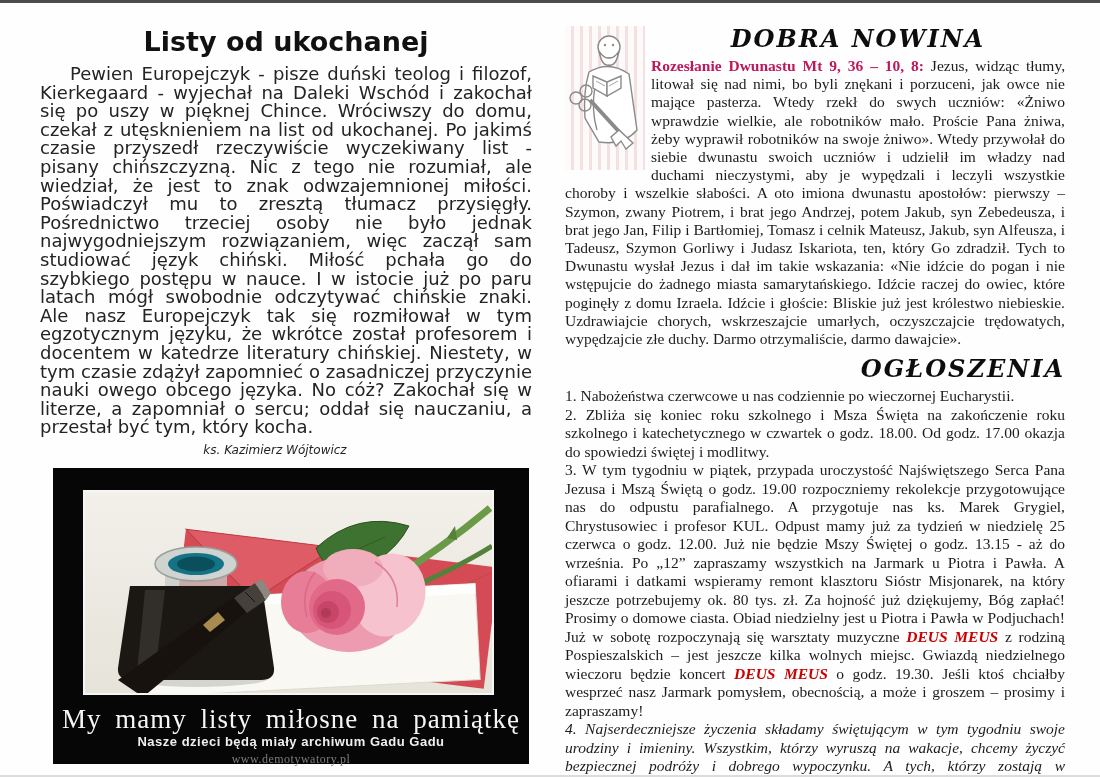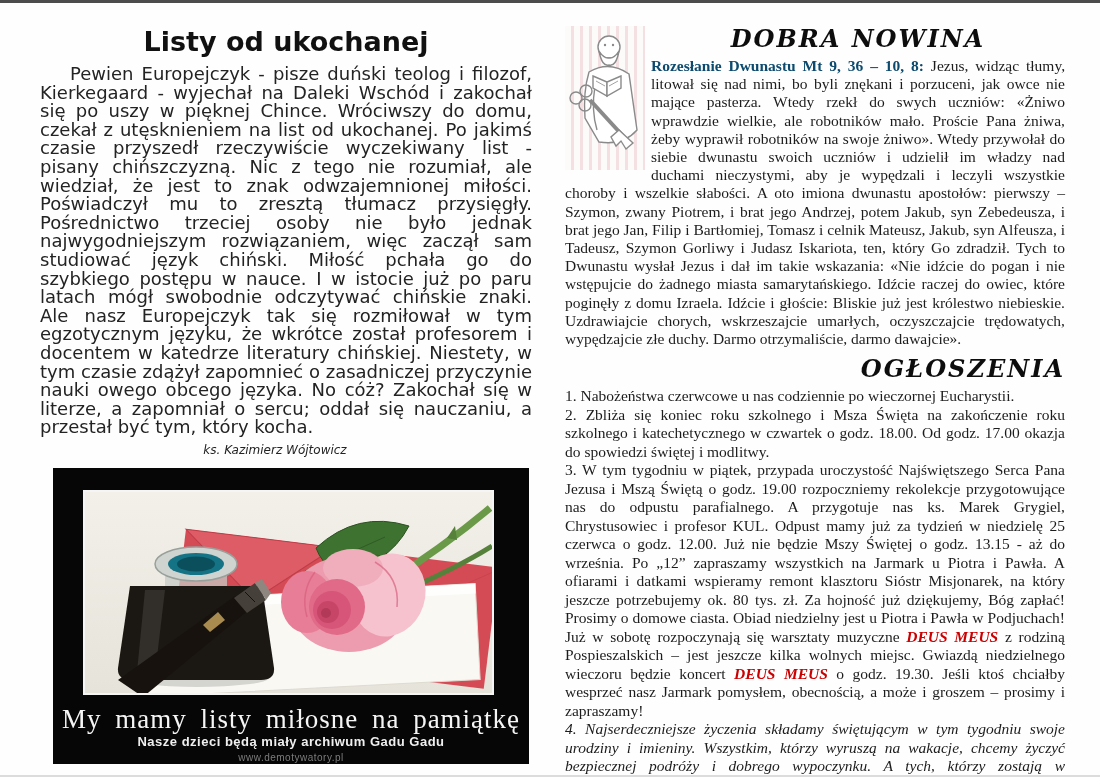--- a/index.html
+++ b/index.html
@@ -52,22 +52,22 @@
     font-size:27px;color:#f5f5f5;letter-spacing:1px;word-spacing:6px;
     white-space:nowrap;
   }
   .demot-subcaption{
     position:absolute;left:0;top:266px;width:100%;
     font-family:"Liberation Sans", sans-serif;
     font-size:13px;font-weight:bold;color:#efefef;letter-spacing:.5px;
   }
   .demot-watermark{
     position:absolute;left:0;top:284px;width:100%;
-    font-family:Liberation Sans, sans-serif;
-    font-size:10px;color:#7d7d7d;letter-spacing:.5px;
+    font-family:Liberation Serif, serif;
+    font-size:12px;color:#7d7d7d;letter-spacing:.5px;
   }
 
   
   .right-page{
     position:absolute;left:565px;top:24px;width:500px;
     font-family:"Liberation Serif", serif;
   }
   .monk-figure{
     float:left;width:80px;height:144px;margin:2px 6px 2px 0;
     background:repeating-linear-gradient(90deg,#fdfafa 0 6px,#f4e0e3 6px 9px);
@@ -75,21 +75,21 @@
   .script-header{
     margin:0 0 4px 0;text-align:center;
     font-family:"DejaVu Serif", serif;
     font-style:italic;font-weight:bold;
     font-size:24px;color:#0d0d0d;letter-spacing:2px;
   }
   .gospel{
     margin:0;text-align:justify;
     font-size:15.5px;line-height:18.2px;color:#1c1c1c;
   }
-  .gospel .ref{color:#0c4a6e;font-weight:bold;}
+  .gospel .ref{color:#be185d;font-weight:bold;}
   .ogl-header{margin:6px 0 4px 0;text-align:right;}
   .ann{
     margin:0;text-align:justify;
     font-size:15.5px;line-height:18.5px;color:#1c1c1c;
   }
   .ann .deus{color:#cc0000;font-weight:bold;font-style:italic;}
   .ann.italic{font-style:italic;}
 </style>
 </head>
 <body>

